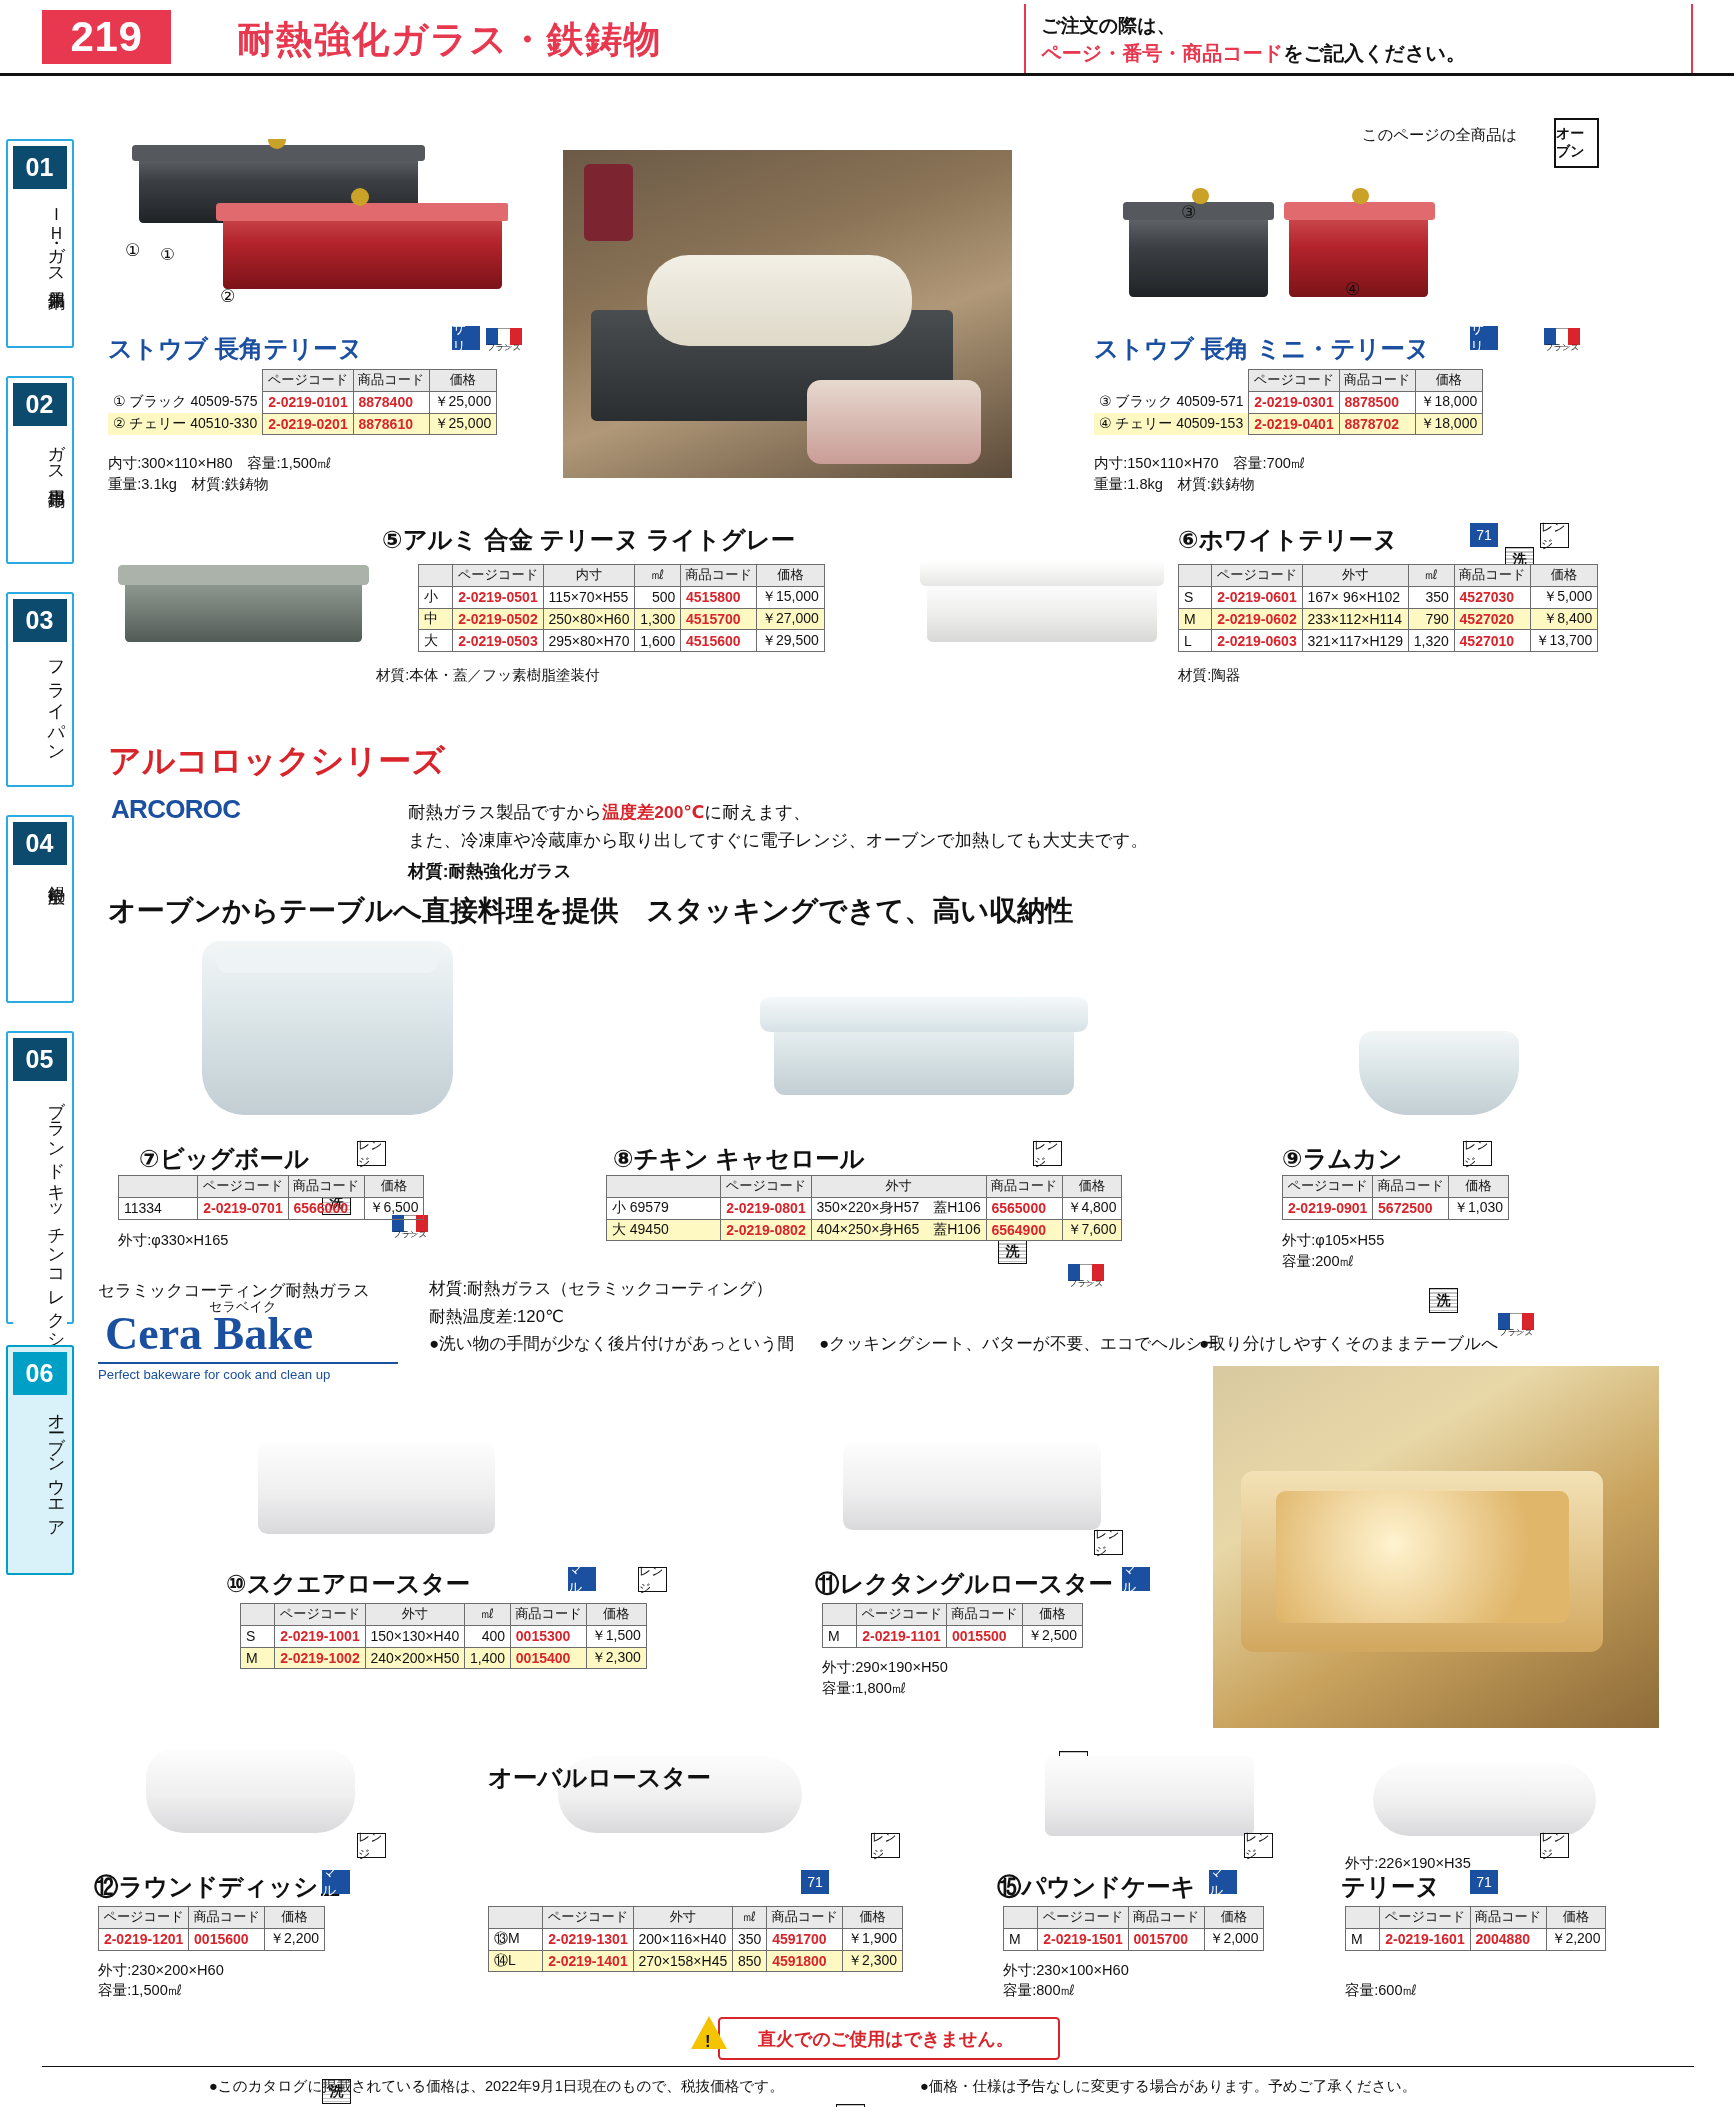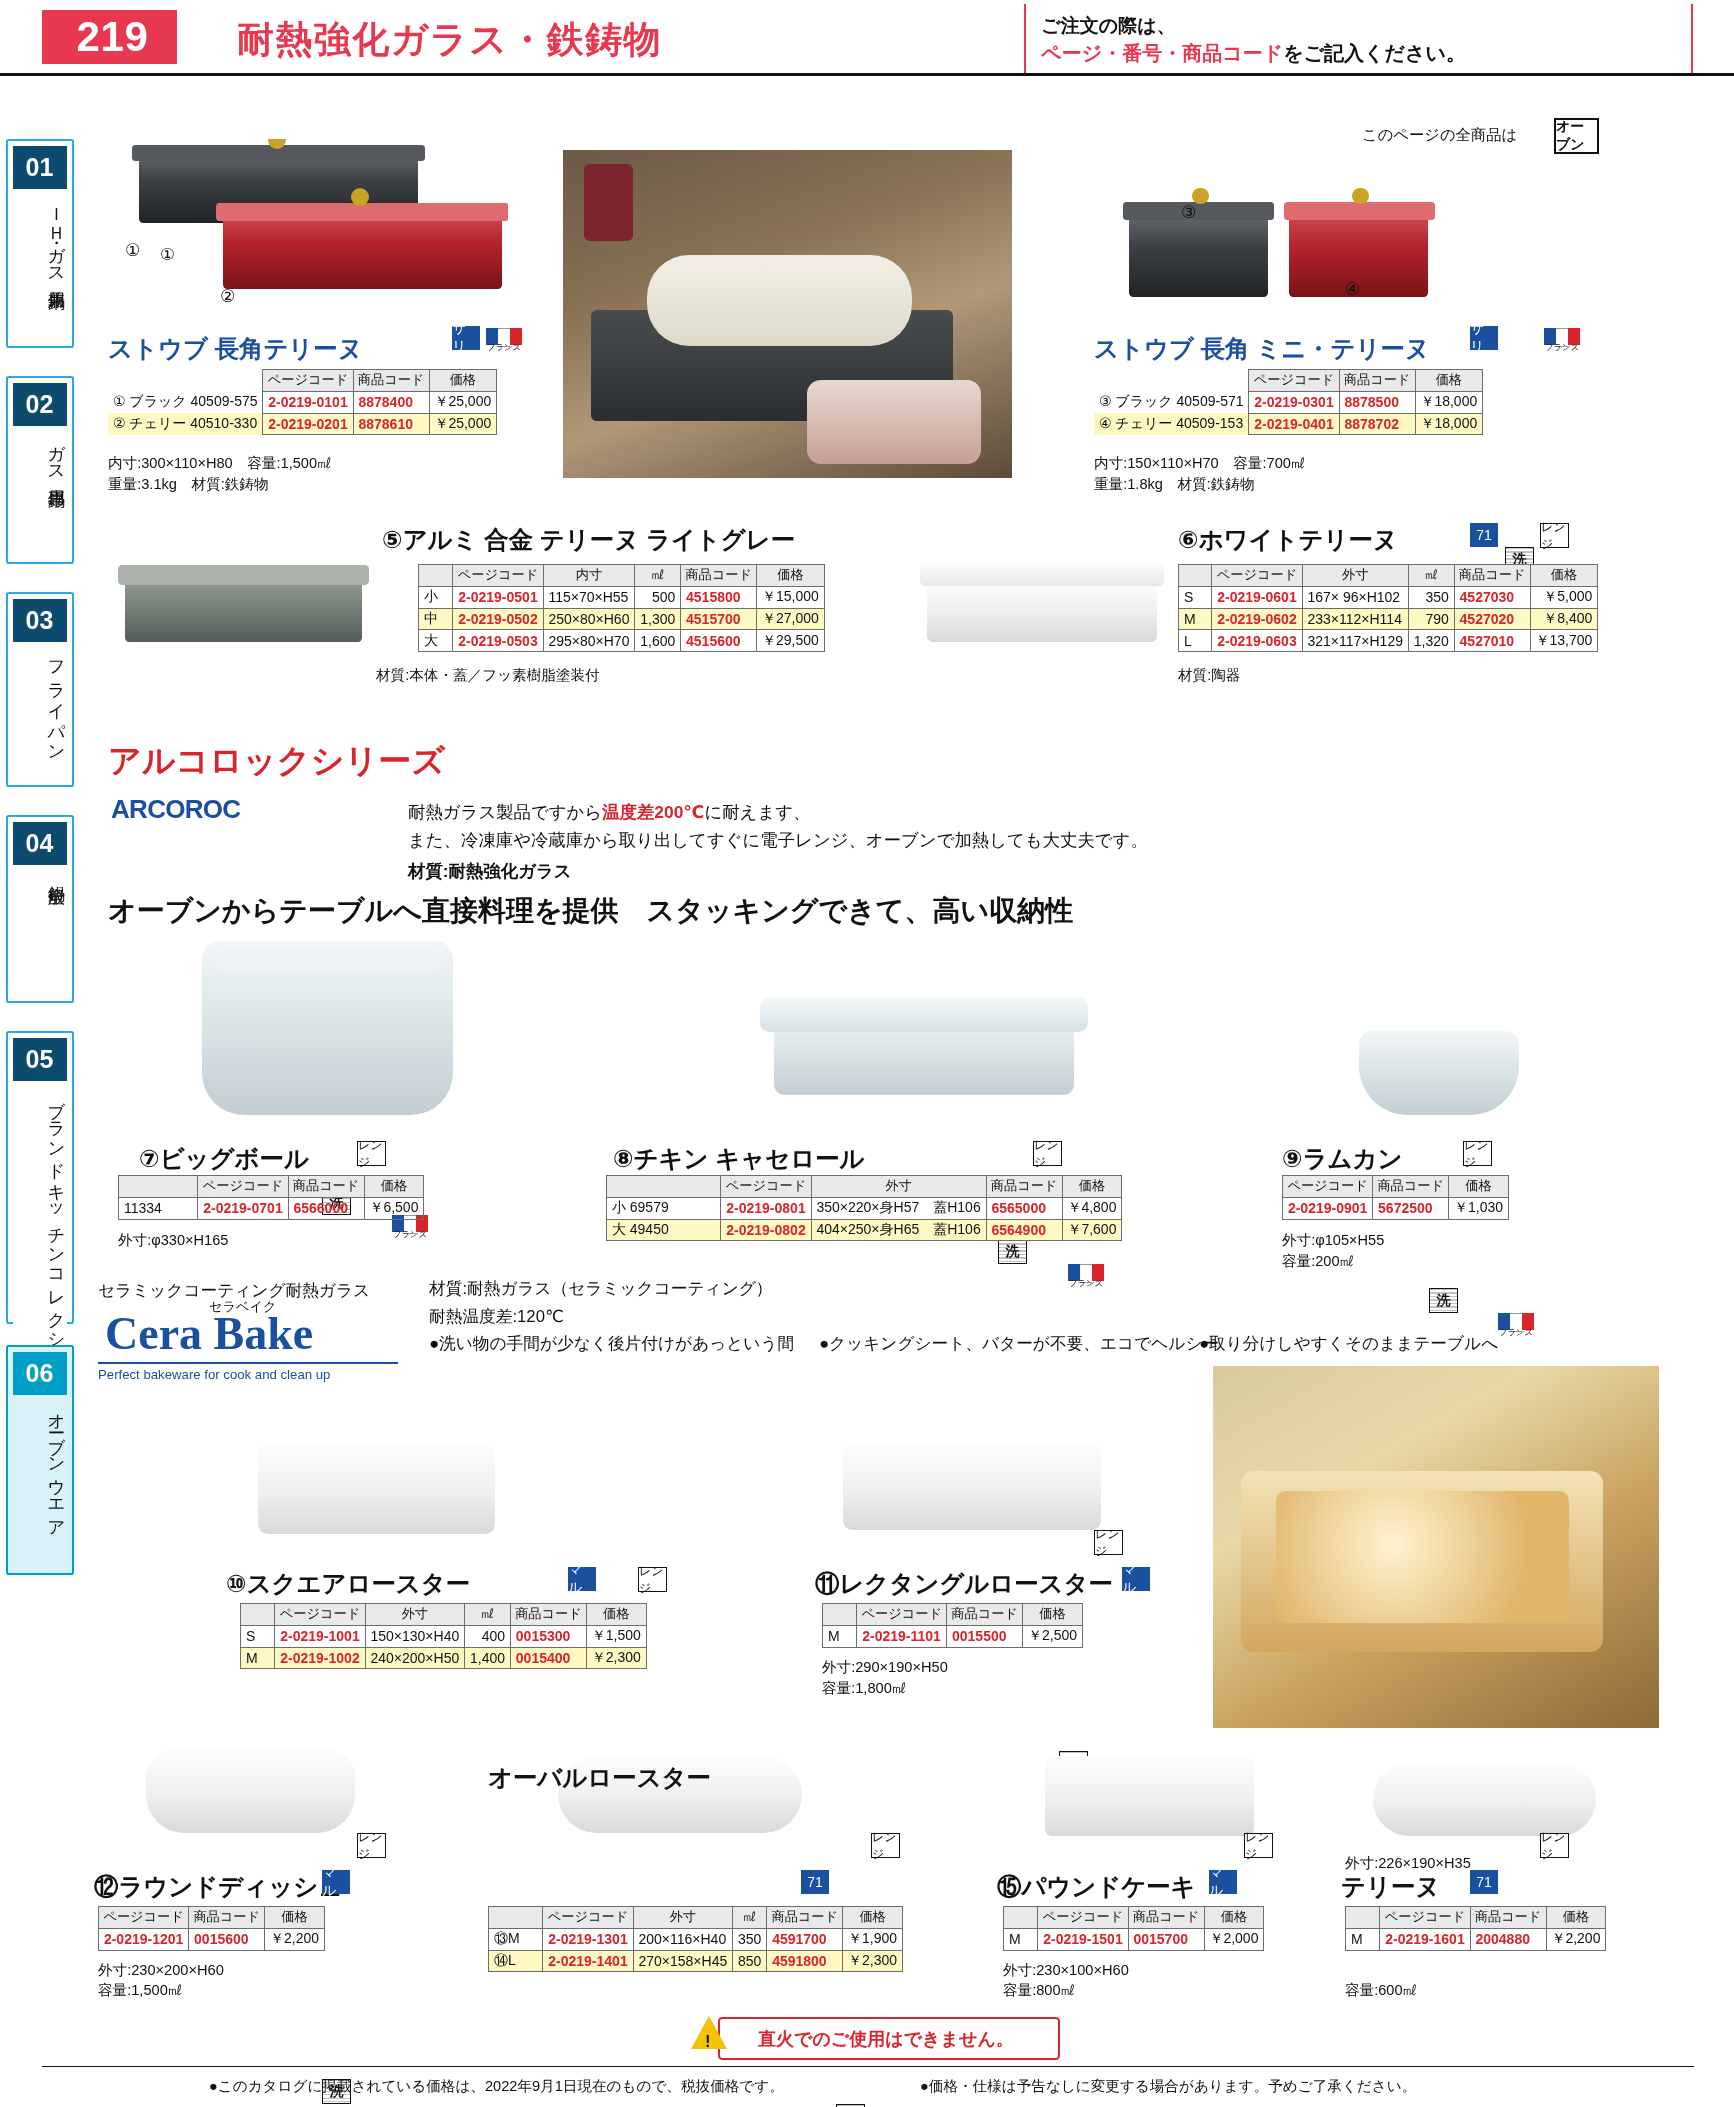--- a/index.html
+++ b/index.html
@@ -1,19 +1,19 @@
 <!DOCTYPE html>
 <html lang="ja" style="font-size:11px"><head>
 <meta charset="utf-8">
 <style>
   html,body{margin:0;padding:0;background:#fff;}
   body{width:1734px;height:2108px;position:relative;font-family:"Liberation Sans","DejaVu Sans",sans-serif;color:#111;overflow:hidden;}
   .abs{position:absolute;}
   
-  #pagenum{left:42px;top:9.8px;width:129px;height:54px;background:#e8384f;color:#fff;font-size:42px;font-weight:bold;display:flex;align-items:center;justify-content:center;letter-spacing:0.7px;padding-left:6px;}
+  #pagenum{left:42px;top:9.8px;width:129px;height:54px;background:#e8384f;color:#fff;font-size:42px;font-weight:bold;display:flex;align-items:center;justify-content:center;letter-spacing:0.7px;}
   #cat-title{left:237px;top:15.3px;font-size:37px;font-weight:bold;color:#e8384f;letter-spacing:1.4px;}
   #order-note{left:1024px;top:4.2px;width:669px;height:71px;border:2.1px solid #e8384f;border-top:none;box-sizing:border-box;background:#fff;}
   #order-note .l1{position:absolute;left:15.3px;top:8.4px;font-size:19px;font-weight:bold;color:#111;}
   #order-note .l2{position:absolute;left:15.3px;top:36px;font-size:20px;font-weight:bold;color:#111;}
   #order-note .l2 b{color:#e8384f;}
   .topline{left:0;top:73px;width:1734px;height:2.8px;background:#111;}
   .railtab{position:absolute;left:12.5px;width:54px;background:#fff;}
   .railnum{width:54px;height:43px;background:#0c4a6e;color:#fff;font-size:25px;font-weight:bold;display:flex;align-items:center;justify-content:center;}
   .railtxt{writing-mode:vertical-rl;font-size:17.4px;line-height:1.25;padding:7px 0 0 0;color:#111;letter-spacing:1.4px;width:54px;text-align:center;}
   .rail-active .railnum{background:#00a0c6;}
@@ -30,21 +30,21 @@
   .cod{color:#d8242a;font-weight:bold;}
   .yen{text-align:right;}
   .rowshade{background:#fef9c3;}
   .bdg-blue{background:#1b4fa0;color:#fff;border:none;font-size:14px;width:28px;height:24px;display:inline-flex;align-items:center;justify-content:center;}
   .flag{width:36px;height:24px;display:inline-block;position:relative;vertical-align:middle;}
   .flag i{position:absolute;top:0;height:16.7px;width:12px;}
   .flag .b{left:0;background:#1b4fa0;}
   .flag .w{left:12px;background:#fff;border-top:0.7px solid #999;border-bottom:0.7px solid #999;}
   .flag .r{left:24px;background:#d8242a;}
   .flag span{position:absolute;bottom:-1.4px;left:0;width:36px;text-align:center;font-size:8.4px;color:#111;}
-  .oven-ic{width:45px;height:36px;border:2.1px solid #111;box-sizing:border-box;display:flex;align-items:center;font-size:14px;font-weight:bold;}
+  .oven-ic{width:45px;height:50px;border:2.1px solid #111;box-sizing:border-box;display:flex;align-items:center;font-size:14px;font-weight:bold;}
   .wash-ic{width:29px;height:25px;border:1.4px solid #111;box-sizing:border-box;background:repeating-linear-gradient(180deg,#111 0 1.4px,#fff 1.4px 3.5px);position:relative;}
   .wash-ic b{position:absolute;inset:0;display:flex;align-items:center;justify-content:center;font-size:14px;color:#111;background:rgba(255,255,255,.75);}
   .rng-ic{width:29px;height:25px;border:1.4px solid #111;box-sizing:border-box;display:flex;align-items:center;justify-content:center;font-size:12px;background:#fff;}
   
   .ph{position:absolute;overflow:hidden;}
   .photo-food{background:linear-gradient(160deg,#6b5a47 0%,#8a7356 35%,#b09878 60%,#5c4b3a 100%);}
   .photo-food2{background:linear-gradient(150deg,#d9c9a0 0%,#e8d8a8 30%,#c9a35e 60%,#8d6a38 100%);}
   .pot-dark{background:linear-gradient(180deg,#6f7377 0%,#3c4044 45%,#202326 100%);}
   .pot-red{background:linear-gradient(180deg,#d4565a 0%,#b3232b 45%,#7b1318 100%);}
   .glassy{background:linear-gradient(180deg,#f2f6f7 0%,#dbe5e8 45%,#c2ced3 100%);}

